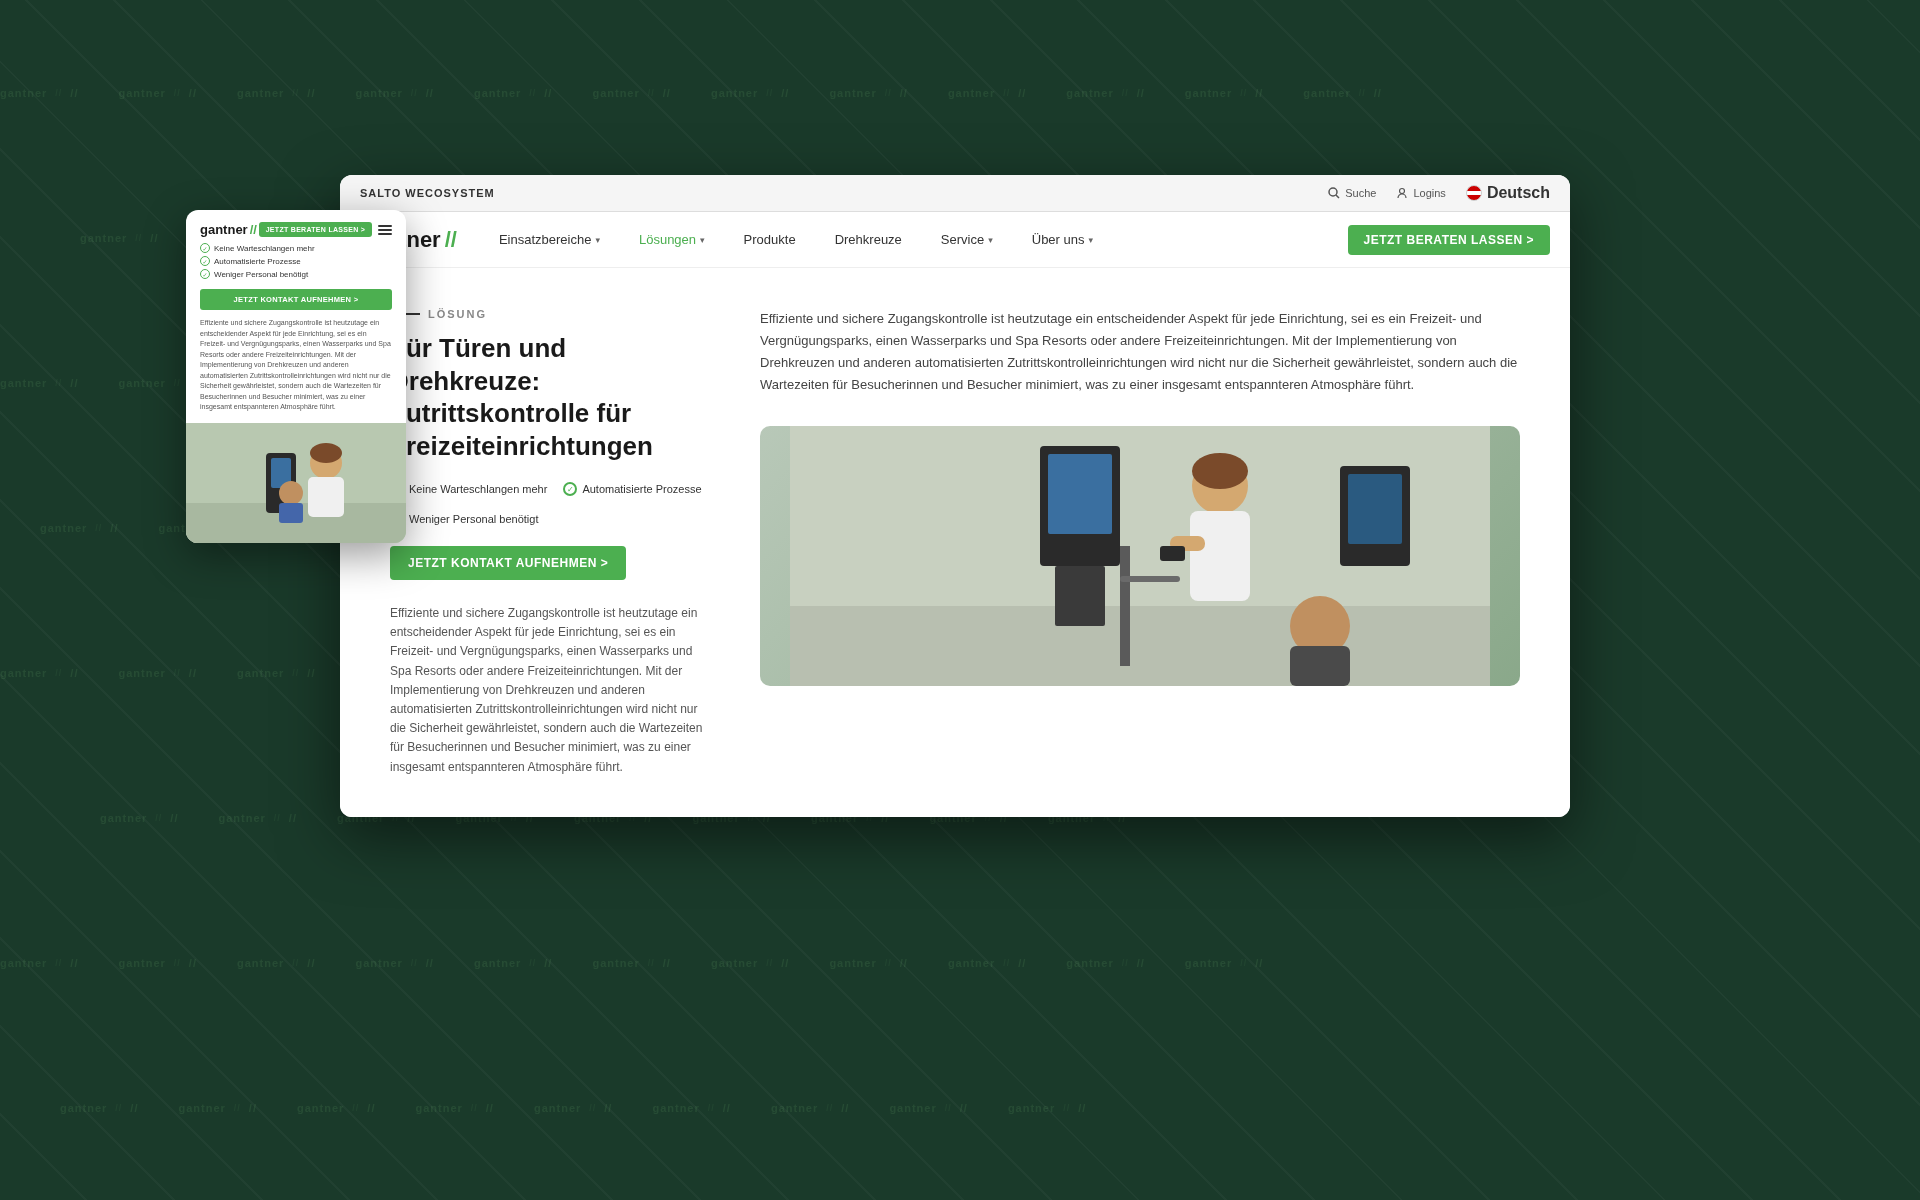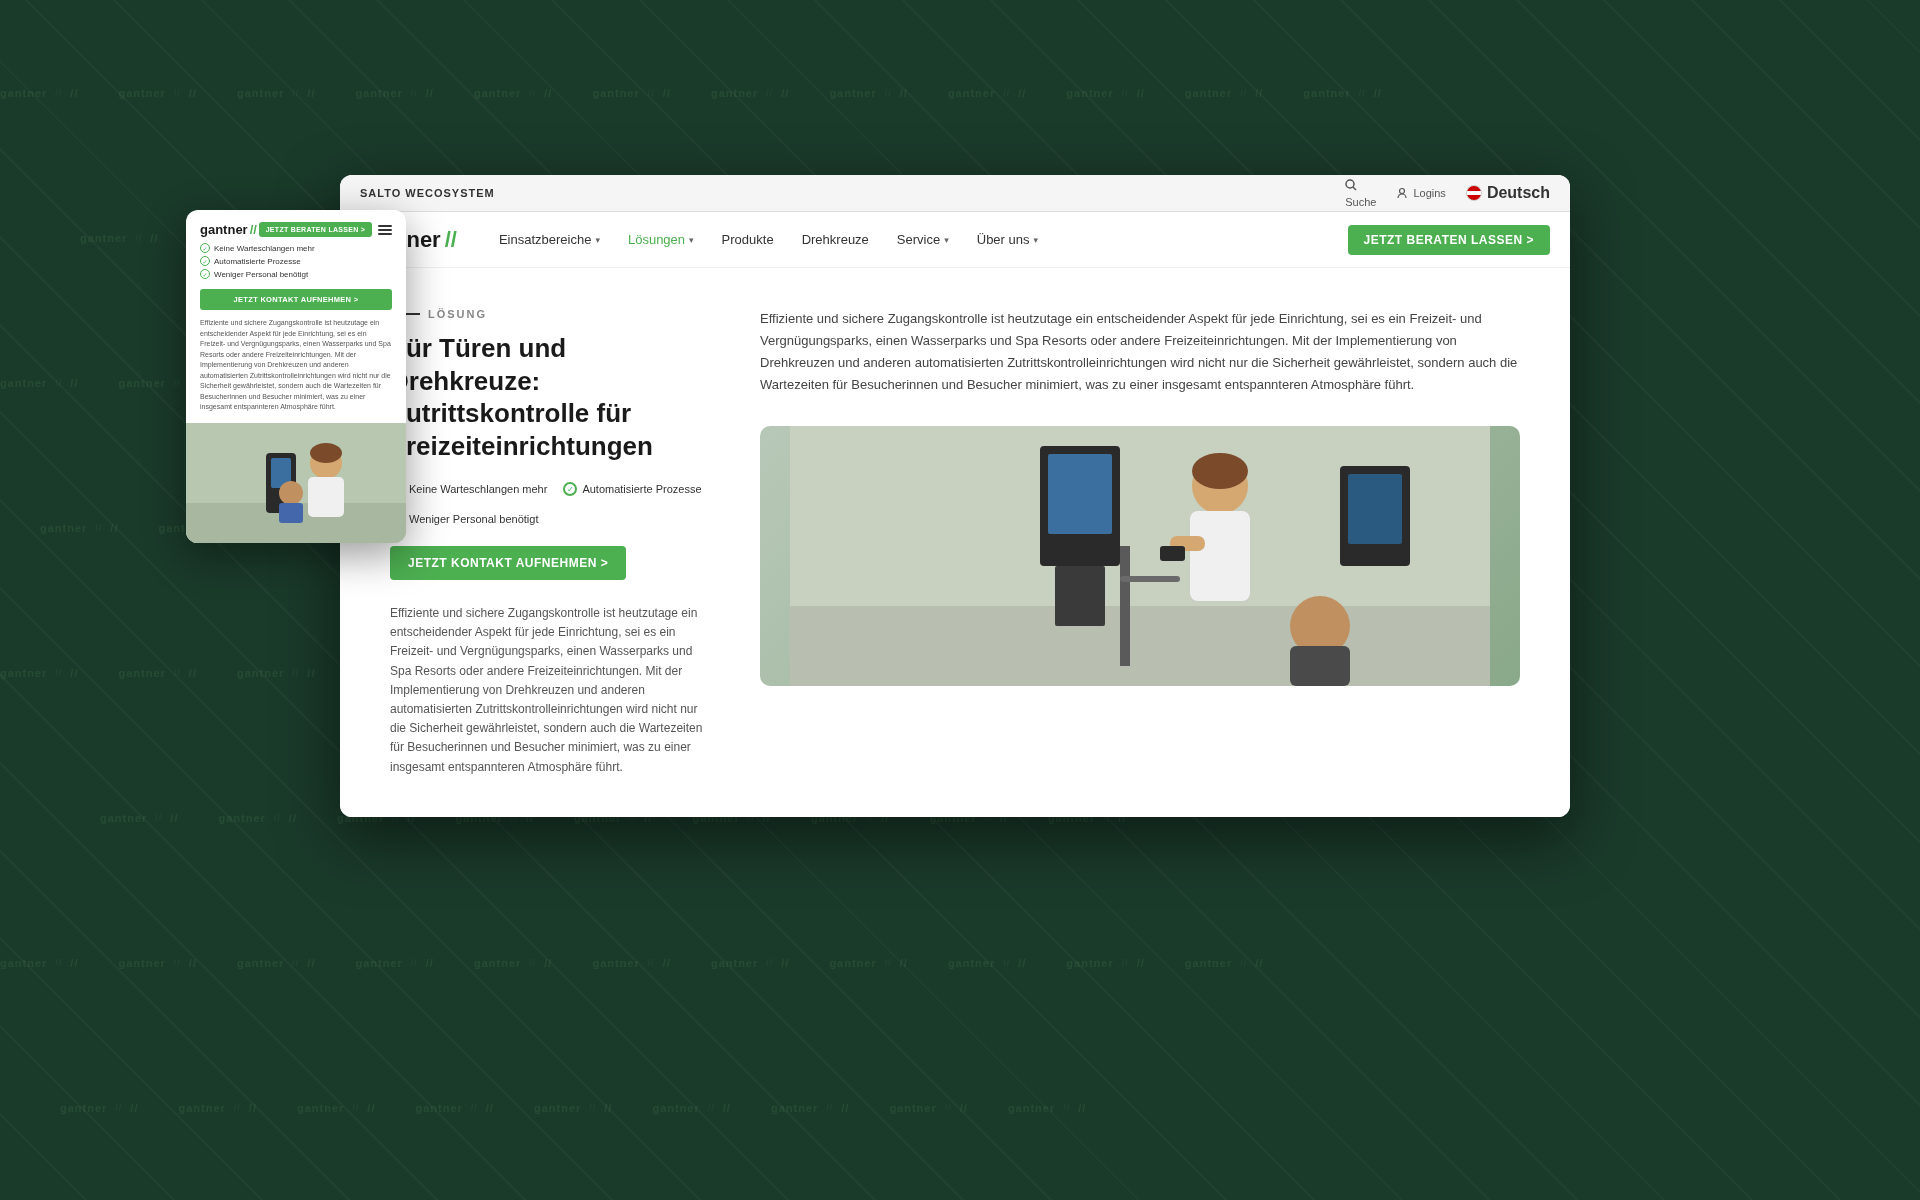--- a/index.html
+++ b/index.html
@@ -83,25 +83,24 @@
       color: #333;
       letter-spacing: 1px;
     }
     .top-bar-right {
       display: flex;
       align-items: center;
       gap: 20px;
     }
     .top-bar-search {
       display: flex;
-      align-items: flex-start;
+      align-items: flex-end;
       gap: 5px;
       font-size: 11px;
       color: #555;
-      flex-direction: column;
     }
     .top-bar-login {
       display: flex;
       align-items: center;
       gap: 5px;
       font-size: 11px;
       color: #555;
     }
     .top-bar-lang {
       display: flex;
@@ -142,21 +141,21 @@
       color: #1a1a1a;
     }
     .nav-logo-slash {
       color: #4caf50;
       font-size: 22px;
       font-weight: 800;
     }
     .nav-items {
       display: flex;
       align-items: center;
-      gap: 4px;
+      gap: 15px;
       flex: 1;
     }
     .nav-item {
       padding: 6px 12px;
       font-size: 13px;
       color: #333;
       cursor: pointer;
       display: flex;
       align-items: center;
       gap: 4px;

